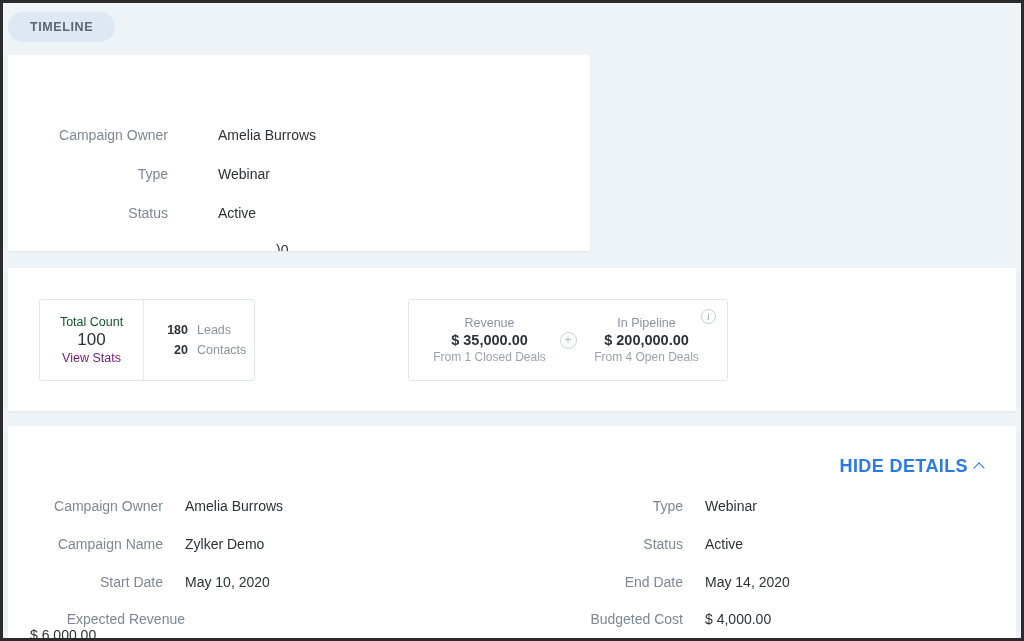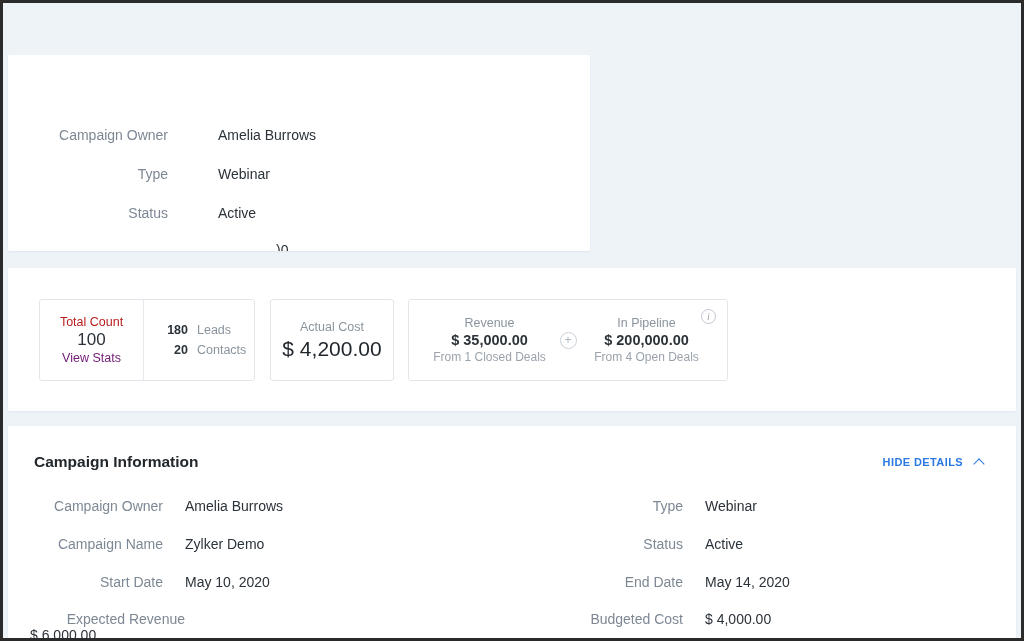--- a/index.html
+++ b/index.html
@@ -130,21 +130,21 @@
     width: 104px;
     border-right: 1px solid #e6eaee;
     display: flex;
     flex-direction: column;
     align-items: center;
     justify-content: center;
     gap: 1px;
   }
   .count-left .cap {
     font-size: 12.5px;
-    color: #b91c1c;
+    color: #14532d;
   }
   .count-left .num {
     font-size: 17px;
     color: #2b3239;
   }
   .count-left .link {
     font-size: 12.5px;
     color: #701a75;
     cursor: pointer;
   }
@@ -257,28 +257,28 @@
     left: 26px;
     top: 27px;
     font-size: 15.5px;
     font-weight: bold;
     color: #22272c;
   }
   .hide-details {
     position: absolute;
     right: 33px;
     top: 30px;
-    font-size: 11px;
+    font-size: 18px;
     font-weight: bold;
     letter-spacing: .4px;
     color: #2a7ae2;
     cursor: pointer;
     display: flex;
     align-items: center;
-    gap: 12px;
+    gap: 7px;
   }
   .chev {
     display: inline-block;
     width: 8px; height: 8px;
     border-left: 1.6px solid #2a7ae2;
     border-top: 1.6px solid #2a7ae2;
     transform: rotate(45deg);
     margin-top: 3px;
   }
 
@@ -306,20 +306,23 @@
     white-space: nowrap;
   }
 </style>
 </head>
 <body>
 
 <div class="screen">
  <div class="viewport">
 
   <div class="tabbar">
+    <div class="tab">
+      <span>TIMELINE</span>
+    </div>
   </div>
 
   <div class="card-top">
 
     <div class="toprow" style="top:72px;left:0;">
       <span class="lbl">Campaign Owner</span>
       <span class="val">Amelia Burrows</span>
     </div>
 
     <div class="toprow" style="top:111px;left:0;">
@@ -348,24 +351,20 @@
           <span class="n">180</span>
           <span class="t">Leads</span>
         </div>
         <div class="kv">
           <span class="n">20</span>
           <span class="t">Contacts</span>
         </div>
       </div>
     </div>
 
-    <div class="stat-box box-cost">
-      <span class="cap">Actual Cost</span>
-      <span class="amt">$ 4,200.00</span>
-    </div>
 
     <div class="stat-box box-rev">
       <div class="rev-col">
         <span class="cap">Revenue</span>
         <span class="amt">$ 35,000.00</span>
         <span class="sub">From 1 Closed Deals</span>
       </div>
 
       <div class="circ">+</div>
 
@@ -373,21 +372,20 @@
         <span class="cap">In Pipeline</span>
         <span class="amt">$ 200,000.00</span>
         <span class="sub">From 4 Open Deals</span>
       </div>
 
       <div class="info-ico">i</div>
     </div>
   </div>
 
   <div class="card-info">
-    <div class="sec-title">Campaign Information</div>
 
     <div class="hide-details">
       <span>HIDE DETAILS</span>
       <span class="chev"></span>
     </div>
 
     <div class="info-grid">
 
       <div class="inforow left" style="top:0px;">
         <span class="lbl">Campaign Owner</span>

